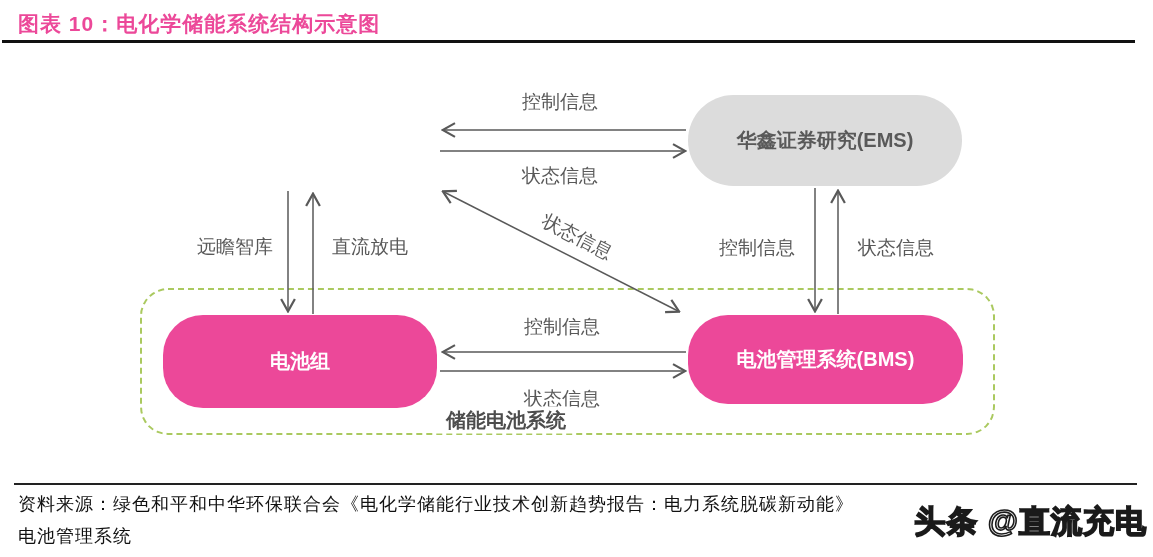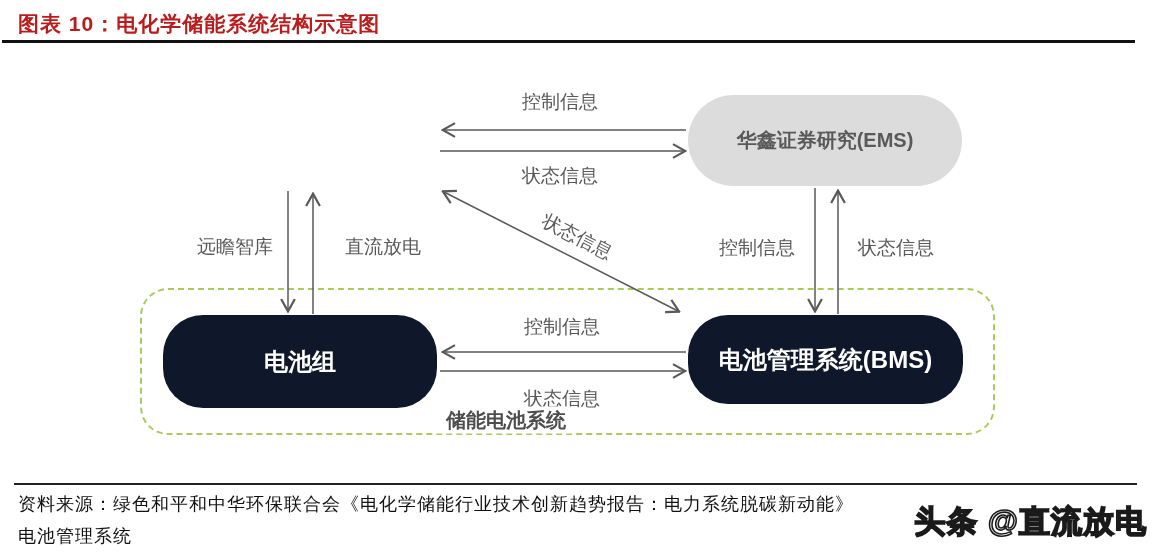--- a/index.html
+++ b/index.html
@@ -4,35 +4,35 @@
 <style>
   * { margin: 0; padding: 0; box-sizing: border-box; }
   html, body { width: 1153px; height: 557px; background: #ffffff; overflow: hidden; }
   body { font-family: "Liberation Sans", "DejaVu Sans", sans-serif; position: relative; }
 
   .canvas { position: absolute; left: 0; top: 0; width: 1153px; height: 557px; background: #fff; }
 
   
   .figure-title {
     position: absolute; left: 18px; top: 10px;
-    font-size: 21px; font-weight: 700; color: #b91c1c;
+    font-size: 21px; font-weight: 700; color: #ec4899;
     letter-spacing: 1px;
   }
   .title-rule {
     position: absolute; left: 2px; top: 40px; width: 1133px; height: 3px;
     background: #111;
   }
 
   
   .node {
     position: absolute; display: flex; align-items: center; justify-content: center;
     font-weight: 700; text-align: center;
   }
   .node.gray { background: #dcdcdc; color: #595959; border-radius: 46px; font-size: 20px; }
-  .node.navy { background: #0f172a; color: #ffffff; border-radius: 40px; font-size: 24px; }
+  .node.navy { background: #ec4899; color: #ffffff; border-radius: 40px; font-size: 20px; }
 
   .node-pcs     { left: 162px; top: 95px;  width: 275px; height: 95px; }
   .node-ems     { left: 688px; top: 95px;  width: 274px; height: 91px; }
   .node-battery { left: 163px; top: 315px; width: 274px; height: 93px; }
   .node-bms     { left: 688px; top: 315px; width: 275px; height: 89px; }
 
   
   .group-box {
     position: absolute; left: 140px; top: 288px; width: 855px; height: 147px;
     border: 2px dashed #aac95f; border-radius: 28px;
@@ -108,27 +108,27 @@
       <line x1="815" y1="188" x2="815" y2="310" marker-end="url(#ah)"></line>
       <line x1="838" y1="314" x2="838" y2="192" marker-end="url(#ah)"></line>
       <line x1="686" y1="352" x2="444" y2="352" marker-end="url(#ah)"></line>
       <line x1="440" y1="371" x2="684" y2="371" marker-end="url(#ah)"></line>
     </g>
   </svg>
 
   <div class="edge-label" style="left:560px; top:102px;">控制信息</div>
   <div class="edge-label" style="left:560px; top:176px;">状态信息</div>
   <div class="edge-label" style="left:235px; top:247px;">远瞻智库</div>
-  <div class="edge-label" style="left:370px; top:247px;margin-left:13px;">直流放电</div>
+  <div class="edge-label" style="left:370px; top:247px;">直流放电</div>
   <div class="edge-label rot" style="left:577px; top:237px;">状态信息</div>
   <div class="edge-label" style="left:757px; top:248px;">控制信息</div>
   <div class="edge-label" style="left:896px; top:248px;">状态信息</div>
   <div class="edge-label" style="left:562px; top:327px;">控制信息</div>
   <div class="edge-label" style="left:562px; top:399px;">状态信息</div>
 
   <div class="group-label">储能电池系统</div>
 
   <div class="footer-rule"></div>
   <div class="source-line l1">资料来源：绿色和平和中华环保联合会《电化学储能行业技术创新趋势报告：电力系统脱碳新动能》</div>
   <div class="source-line l2">电池管理系统</div>
-  <div class="watermark">头条 @直流放电</div>
+  <div class="watermark">头条 @直流充电</div>
 
 </div>
 
 </body></html>

